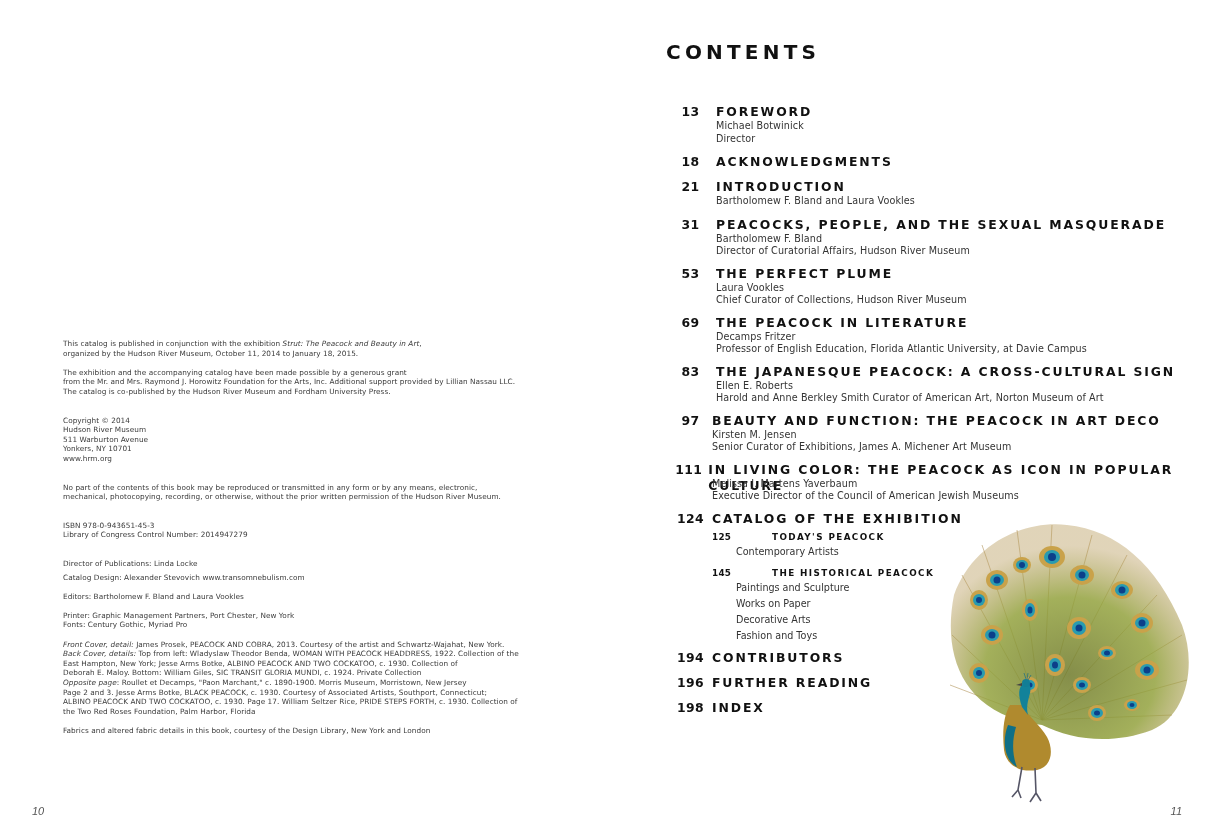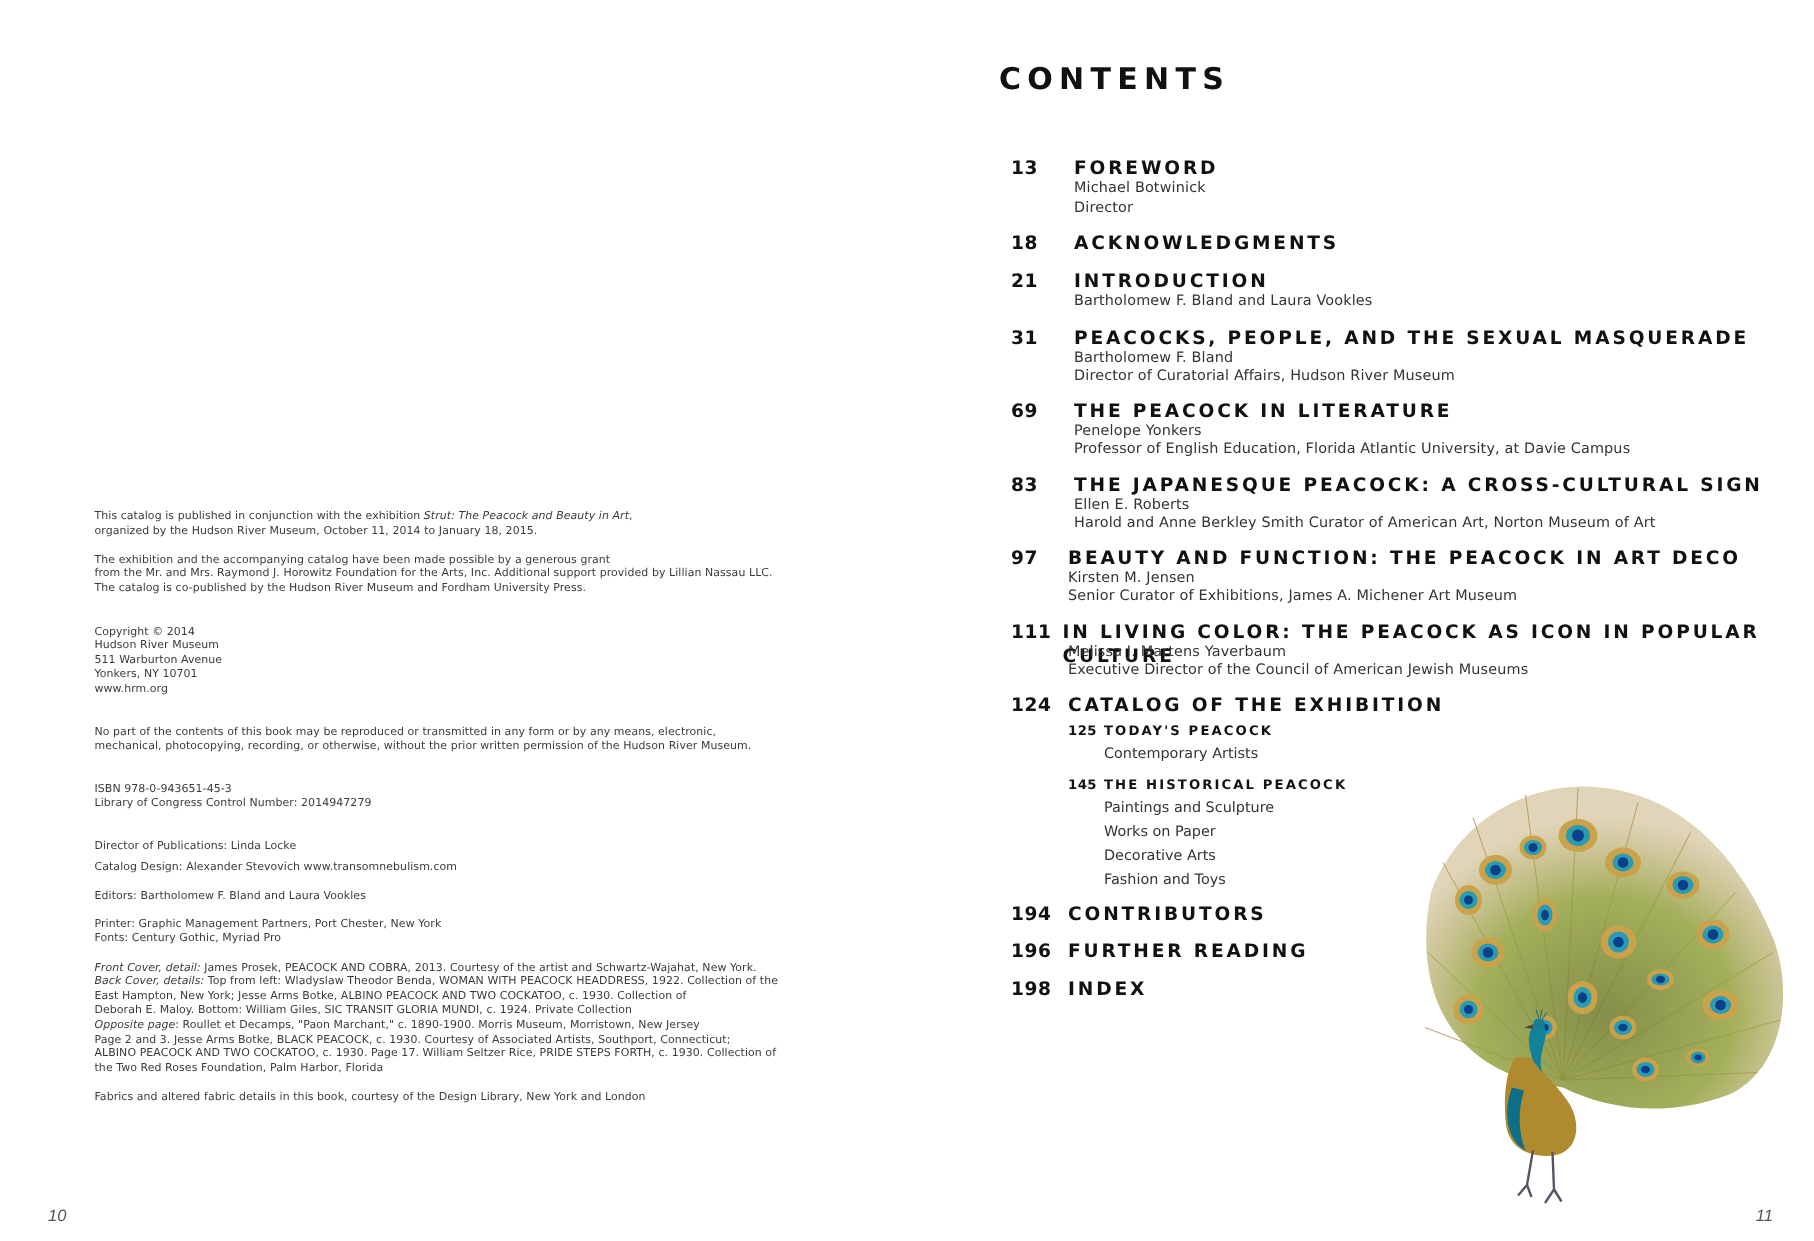--- a/index.html
+++ b/index.html
@@ -19,26 +19,26 @@
     .folio { position: absolute; top: 805px; font-size: 11px; color: #555; font-family: "Liberation Sans", sans-serif; font-style: italic; }
     .folio-left { left: 32px; }
     .folio-right { right: 27px; }
 
     
     .contents-title { position: absolute; left: 62px; top: 40px; font-family: "DejaVu Sans", sans-serif; font-weight: bold; font-size: 20px; letter-spacing: 4.2px; color: #111; }
 
     .toc { position: absolute; left: 70px; top: 104px; width: 520px; }
     .entry { position: relative; }
     .entry-head { display: flex; align-items: baseline; font-family: "DejaVu Sans", sans-serif; font-weight: bold; font-size: 12.4px; letter-spacing: 1.9px; color: #111; height: 16px; line-height: 16px; }
-    .entry-num { width: 42px; text-align: left; padding-right: 9px; letter-spacing: 0.4px; box-sizing: border-box; }
+    .entry-num { width: 42px; text-align: center; padding-right: 9px; letter-spacing: 0.4px; box-sizing: border-box; }
     .entry-num.wide { width: 38px; padding-right: 5px; }
     .entry-sub { padding-left: 42px; font-size: 9.6px; line-height: 12.5px; color: #333; letter-spacing: 0.1px; }
     .entry-sub.shift { padding-left: 38px; }
 
-    .subentry-head { display: flex; align-items: baseline; font-weight: bold; font-size: 8.8px; letter-spacing: 1.4px; height: 13px; line-height: 13px; color: #111; padding-left: 38px; }
+    .subentry-head { display: flex; align-items: baseline; font-weight: bold; font-size: 8.8px; letter-spacing: 1.4px; height: 13px; line-height: 13px; color: #111; padding-left: 38px; gap: 36px; }
     .subentry-num { width: 24px; letter-spacing: 0.3px; }
     .subentry-items { padding-left: 62px; font-size: 9.6px; line-height: 16px; color: #333; }
 
     .peacock { position: absolute; left: 338px; top: 515px; width: 262px; height: 292px; }
   </style>
 </head>
 <body>
 
 <div class="page page-left">
   <div class="colophon">
@@ -116,27 +116,35 @@
 
     <div class="entry" style="margin-top:9px">
       <div class="entry-head">
           <span class="entry-num">31</span>
           <span>PEACOCKS, PEOPLE, AND THE SEXUAL MASQUERADE</span>
         </div>
       <div class="entry-sub">Bartholomew F. Bland</div>
       <div class="entry-sub">Director of Curatorial Affairs, Hudson River Museum</div>
     </div>
 
+    <div class="entry" style="margin-top:8px">
+      <div class="entry-head">
+          <span class="entry-num">53</span>
+          <span>THE PERFECT PLUME</span>
+        </div>
+      <div class="entry-sub">Laura Vookles</div>
+      <div class="entry-sub">Chief Curator of Collections, Hudson River Museum</div>
+    </div>
 
     <div class="entry" style="margin-top:8px">
       <div class="entry-head">
           <span class="entry-num">69</span>
           <span>THE PEACOCK IN LITERATURE</span>
         </div>
-      <div class="entry-sub">Penelope Yonkers</div>
+      <div class="entry-sub">Decamps Fritzer</div>
       <div class="entry-sub">Professor of English Education, Florida Atlantic University, at Davie Campus</div>
     </div>
 
     <div class="entry" style="margin-top:8px">
       <div class="entry-head">
           <span class="entry-num">83</span>
           <span>THE JAPANESQUE PEACOCK: A CROSS-CULTURAL SIGN</span>
         </div>
       <div class="entry-sub">Ellen E. Roberts</div>
       <div class="entry-sub">Harold and Anne Berkley Smith Curator of American Art, Norton Museum of Art</div>

